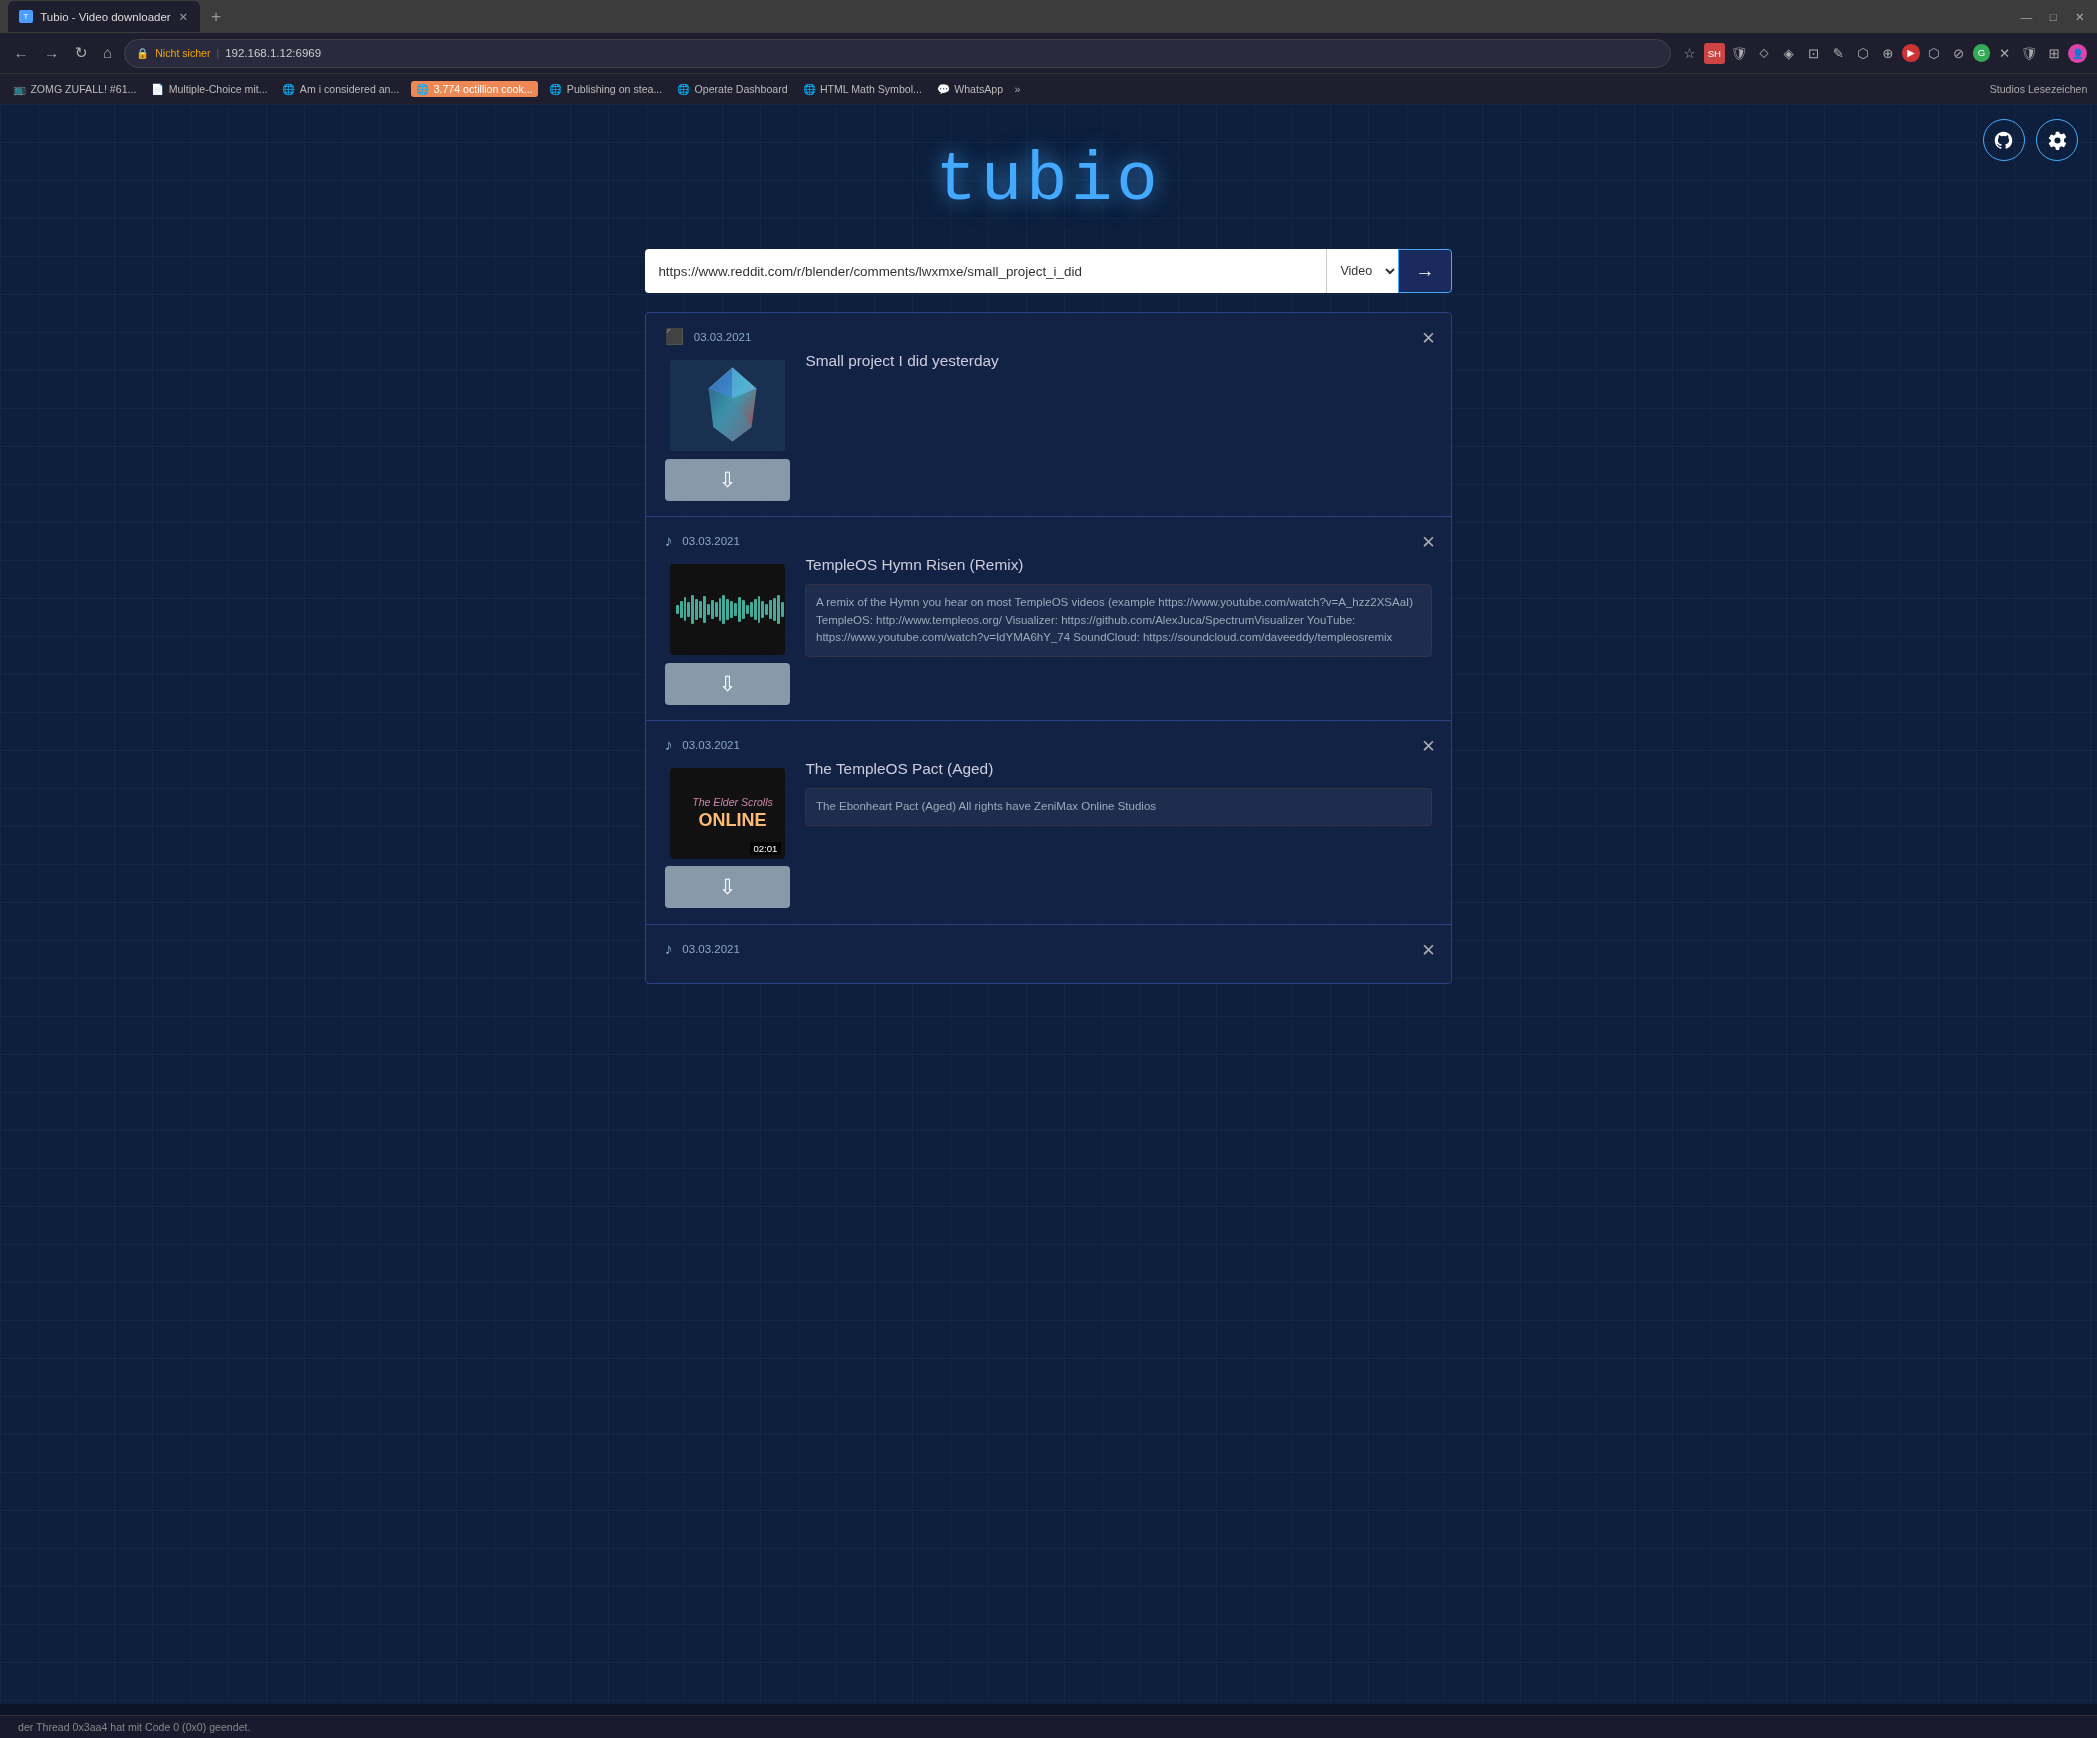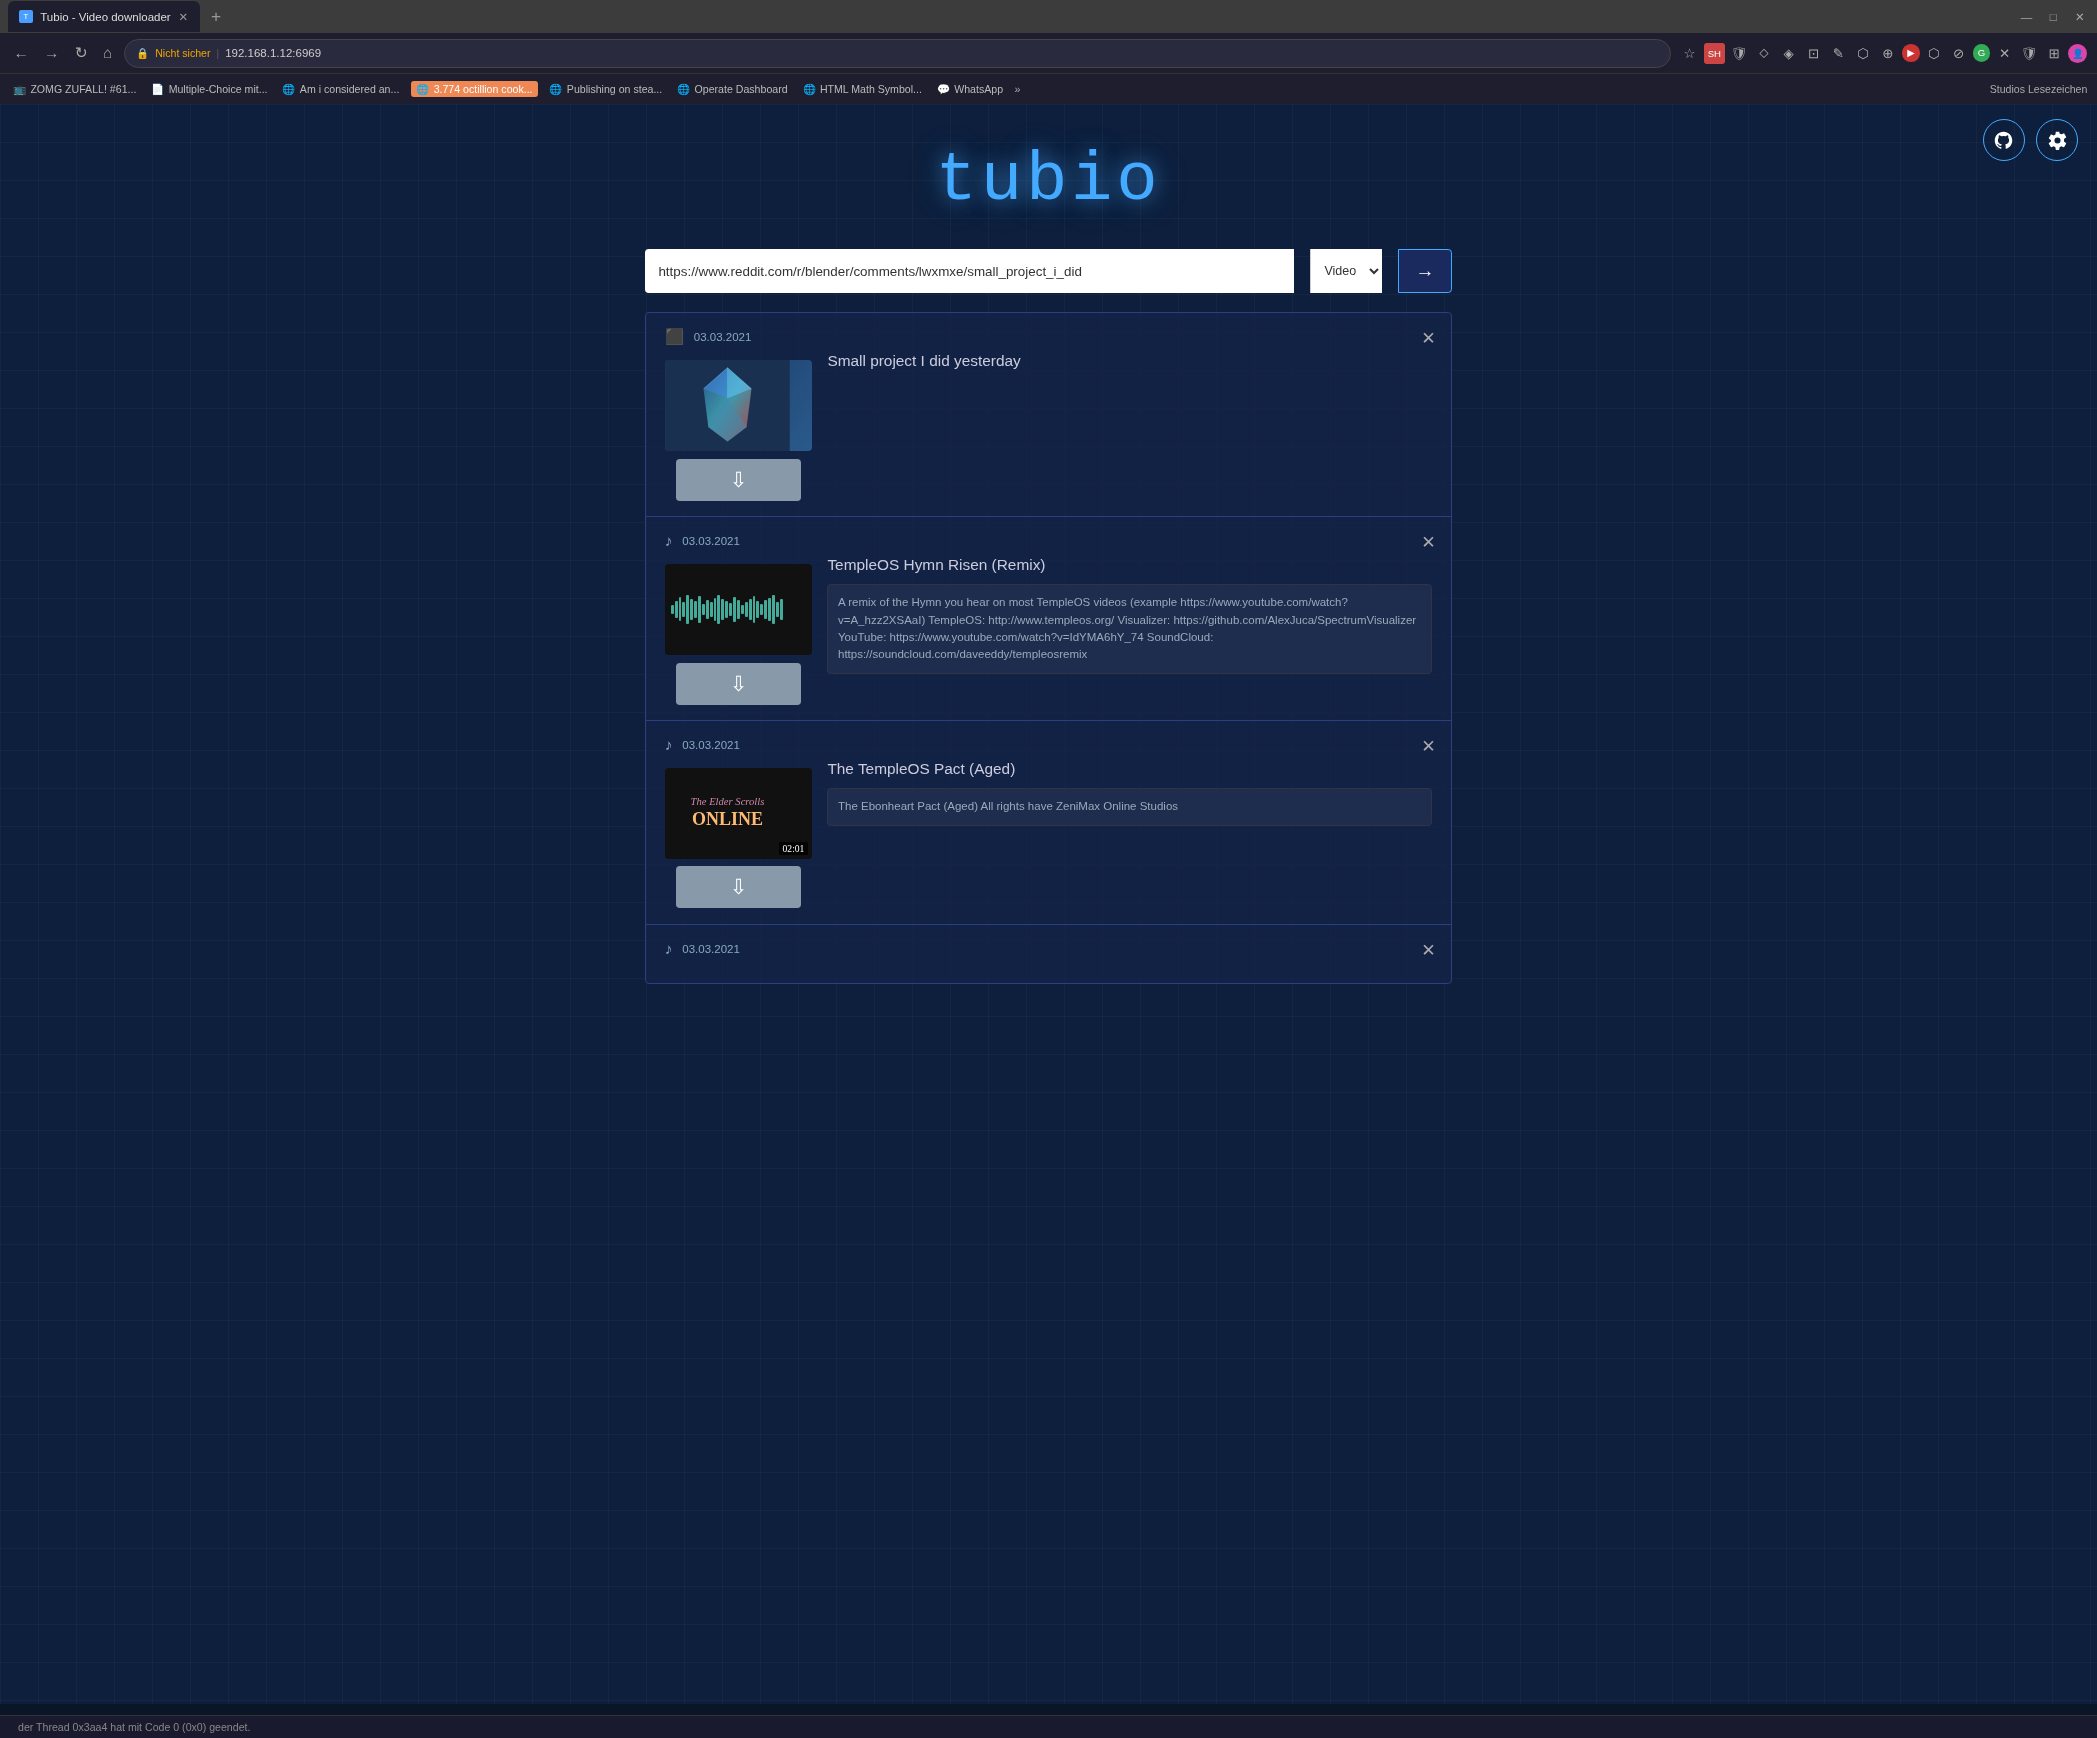--- a/index.html
+++ b/index.html
@@ -207,21 +207,21 @@
       color: #4af;
       letter-spacing: 3.8px;
       text-shadow: 0 0 19px rgba(68, 170, 255, 0.6), 0 0 38px rgba(68, 170, 255, 0.3);
       font-family: 'Courier New', monospace;
     }
 
     
     .url-input-row {
       display: flex;
       align-items: center;
-      gap: 16px;
+      gap: 0;
       max-width: 807px;
       margin: 0 auto 19px;
     }
 
     .url-input {
       flex: 1;
       height: 44px;
       background: #fff;
       border: none;
       border-radius: 3.8px 0 0 3.8px;
@@ -303,27 +303,26 @@
       cursor: pointer;
     }
 
     .result-body {
       display: flex;
       gap: 15.4px;
       align-items: flex-start;
     }
 
     .result-thumbnail {
-      width: 147px;
+      width: 115px;
       height: 91px;
       border-radius: 3.8px;
       flex-shrink: 0;
       overflow: hidden;
       position: relative;
-      font-family: Liberation Serif, serif;
     }
 
     
     .thumb-crystal {
       background: linear-gradient(135deg, #1a3a6a, #2a5a8a);
     }
 
     .wave-bar {
       width: 2.9px;
       background: #4a9;

